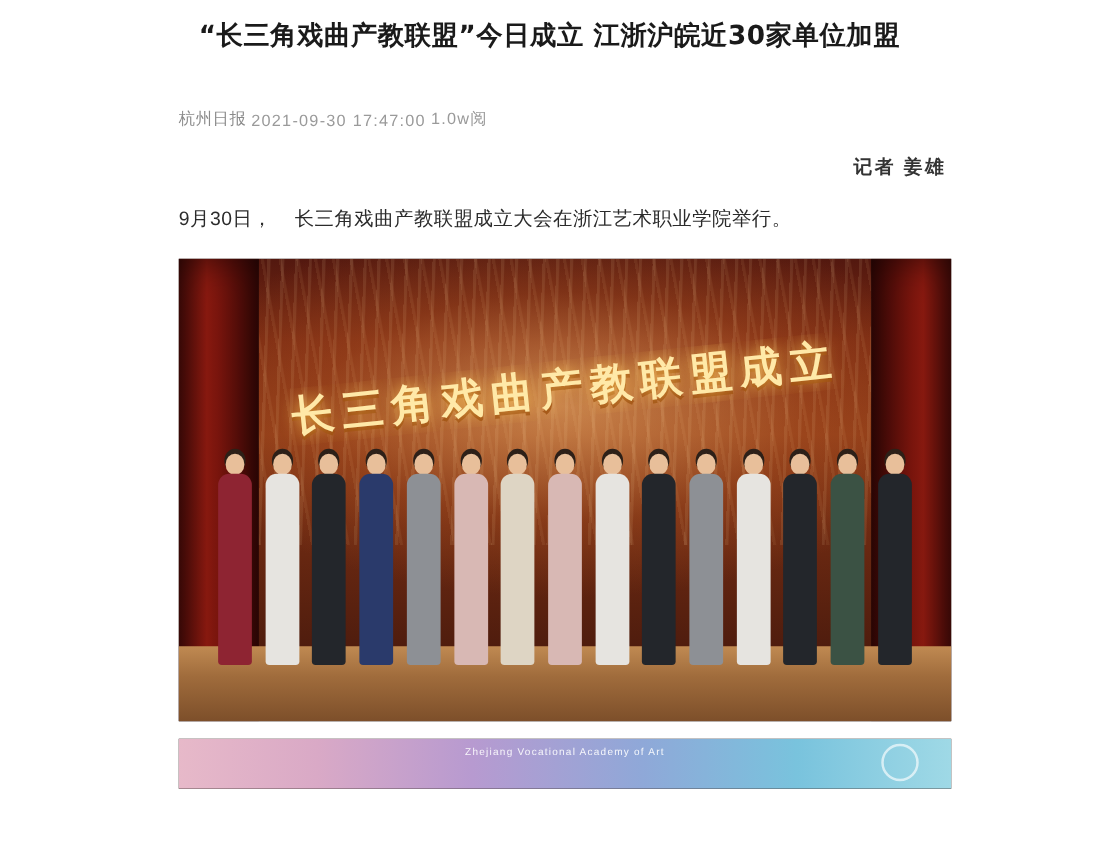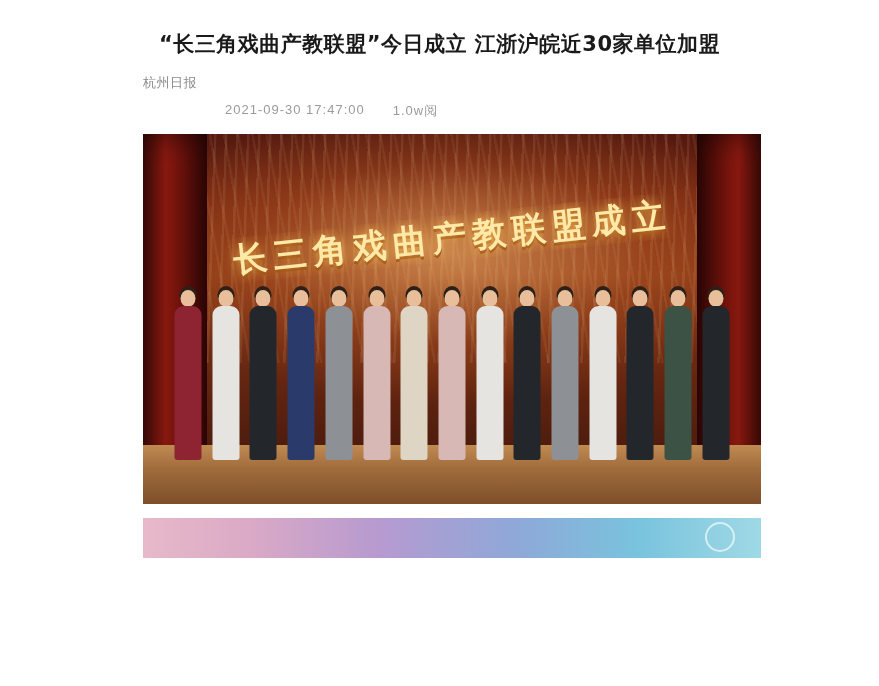--- a/index.html
+++ b/index.html
@@ -13,41 +13,41 @@
     overflow: hidden;
     font-family: "Liberation Sans", sans-serif;
     color: #222;
   }
   .page {
     position: relative;
     width: 879px;
     height: 686px;
     background: #fff;
     box-sizing: border-box;
-    padding: 16px 116px;
+    padding: 0 116px;
   }
   .headline {
     margin: 0;
     padding-top: 12px;
     font-size: 21px;
     line-height: 32px;
     font-weight: bold;
     text-align: center;
     letter-spacing: 0.5px;
     color: #1a1a1a;
     font-family: "DejaVu Sans", "Liberation Sans", sans-serif;
   }
   .meta {
     margin-top: 14px;
     font-size: 13px;
     color: #888;
     letter-spacing: 0.5px;
     display: flex;
-    align-items: flex-start;
-    gap: 28px;
+    align-items: flex-end;
+    gap: 4px;
     padding-left: 27px;
   }
   .meta .source { color: #8a8a8a; }
   .meta .time { color: #9a9a9a; letter-spacing: 1px; margin-top: 28px; }
   .byline {
     margin-top: 20px;
     text-align: right;
     font-size: 15px;
     font-weight: bold;
     color: #333;
@@ -205,21 +205,25 @@
 <div class="page">
 
   <h1 class="headline">“长三角戏曲产教联盟”今日成立 江浙沪皖近30家单位加盟</h1>
 
   <div class="meta">
     <span class="source">杭州日报</span>
     <span class="time">2021-09-30 17:47:00</span>
     <span class="time">1.0w阅</span>
   </div>
 
-
+  <div class="byline">记者 姜雄</div>
+
+  <p class="para">
+    <span>9月30日，</span><span class="indent-gap"></span><span>长三角戏曲产教联盟成立大会在浙江艺术职业学院举行。</span>
+  </p>
 
   <div class="figure">
     <div class="stage-bg"></div>
     <div class="rays"></div>
     <div class="curtain-l"></div>
     <div class="curtain-r"></div>
     <div class="screen-title">长三角戏曲产教联盟成立</div>
     <div class="stage-floor"></div>
     <div class="people">
       <div class="person p-red">
@@ -281,16 +285,17 @@
       <div class="person p-dark">
           <span class="head"></span>
           <span class="body"></span>
         </div>
     </div>
   </div>
 
 
   <div class="figure second">
     <div class="figure2-bg"></div>
+    <div class="figure2-text">Zhejiang Vocational Academy of Art</div>
     <div class="figure2-logo"></div>
   </div>
 
 </div>
 
 </body></html>

